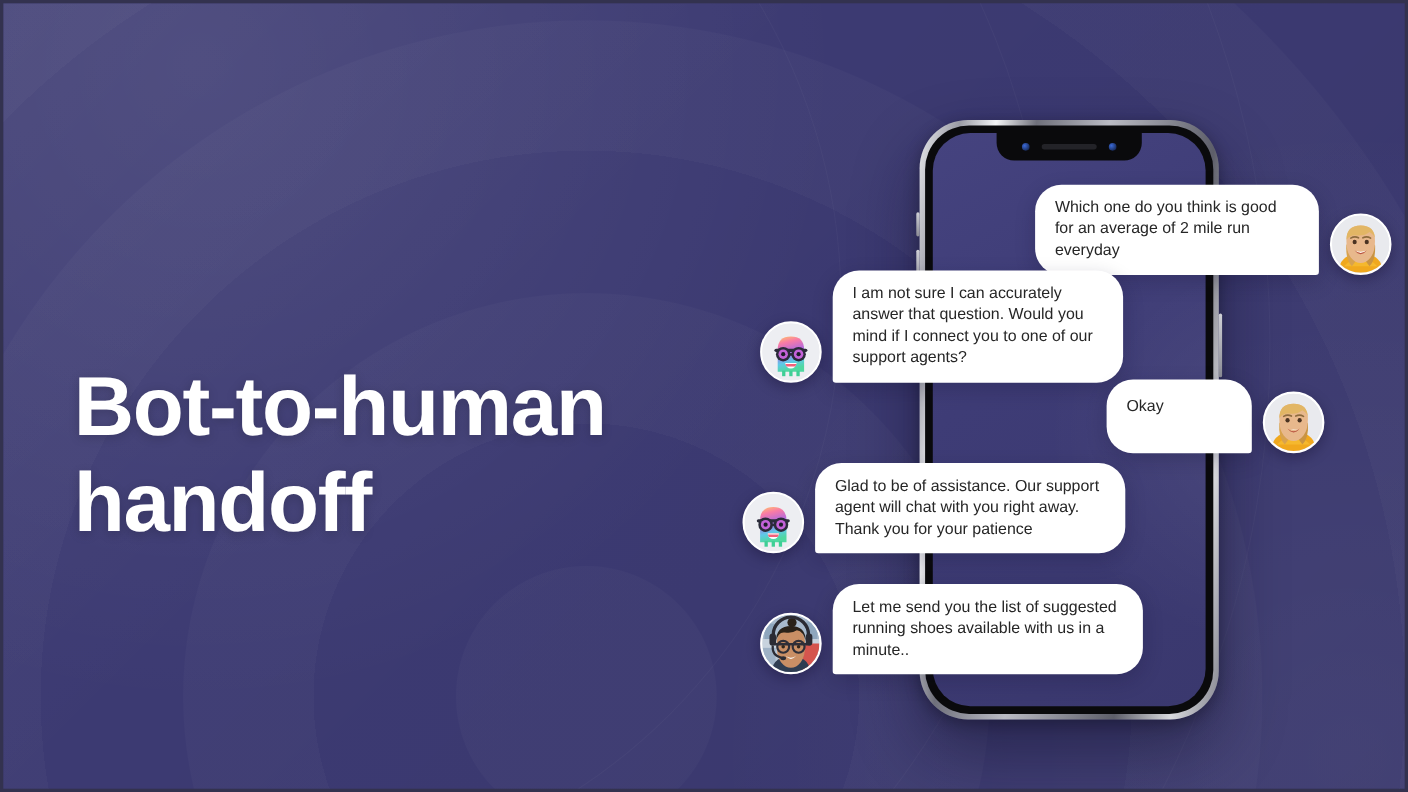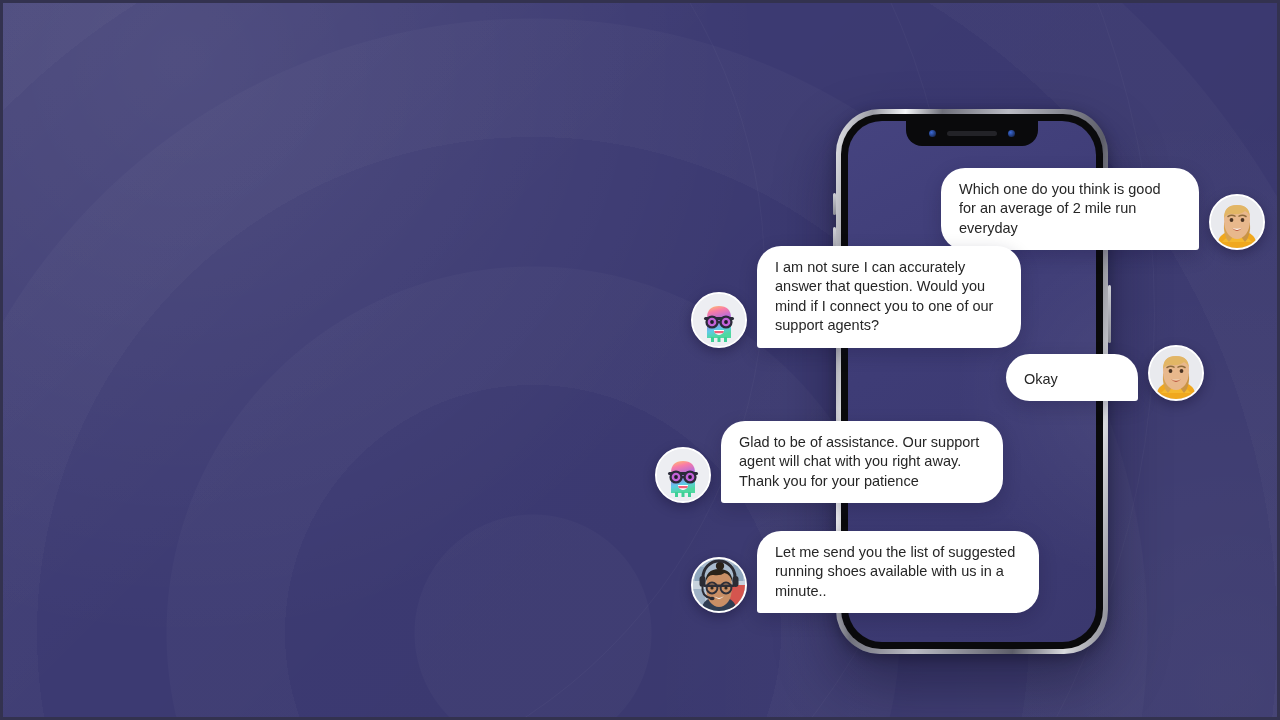--- a/index.html
+++ b/index.html
@@ -198,39 +198,43 @@
   .msg.user .avatar { margin-left: 10px; }
 
   
   #msg-1 { left: 890px; top: 165px; padding-left: 48px; }
   #msg-1 .bubble { width: 258px; }
 
   #msg-2 { left: 688px; top: 243px; }
   #msg-2 .bubble { width: 264px; }
 
   #msg-3 { left: 1003px; top: 342px; }
-  #msg-3 .bubble { width: 132px; padding-top:16px; padding-bottom:12px; }
-
-  #msg-4 { left: 652px; top: 418px; }
+  #msg-3 .bubble { width: 132px; padding-top:16px; padding-bottom:32px; }
+
+  #msg-4 { left: 672px; top: 418px; }
   #msg-4 .bubble { width: 282px; }
 
   #msg-5 { left: 688px; top: 528px; }
   #msg-5 .bubble { width: 282px; }
 </style>
 </head>
 <body>
 
 <div id="stage">
 
   <div class="bg-rings"></div>
   <div class="bg-arc" style="left:-300px; top:-260px; width:1060px; height:1060px;"></div>
   <div class="bg-arc" style="left:-450px; top:-410px; width:1400px; height:1400px;"></div>
   <div class="bg-arc" style="left:-610px; top:-570px; width:1760px; height:1760px;"></div>
   <div class="bg-sheen"></div>
 
+  <h1 id="headline">
+    <span class="l1">Bot-to-human</span>
+    <span class="l2">handoff</span>
+  </h1>
 
   <div id="phone">
     <div id="phone-inner">
       <div id="phone-screen">
         <div id="notch">
           <span class="sensor-dot"></span>
           <span class="speaker-slot"></span>
           <span class="sensor-dot"></span>
         </div>
       </div>

